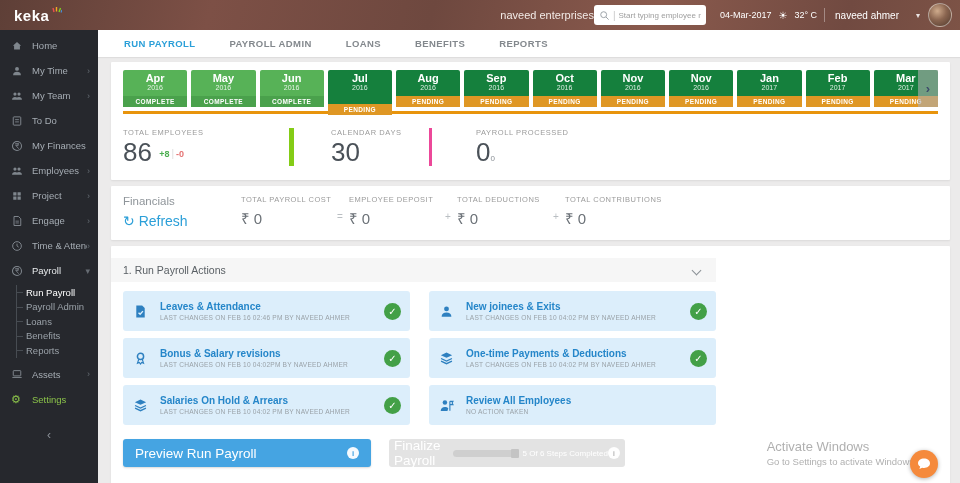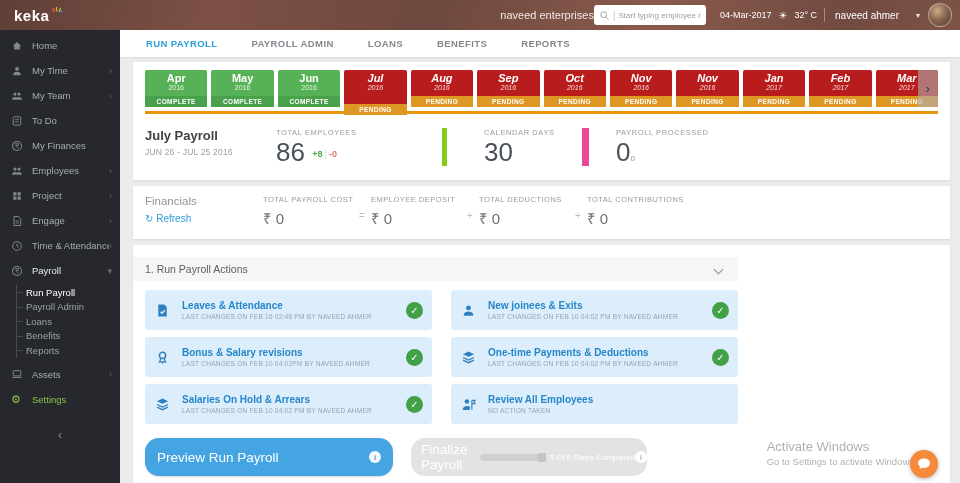--- a/index.html
+++ b/index.html
@@ -18,21 +18,21 @@
   .searchbox input::placeholder { color:#9e9e9e; }
   .tb-meta { display:flex; align-items:center; color:#fff; font-size:9px; gap:7px; margin:0 10px 0 14px; }
   .tb-sep { width:1px; height:14px; background:rgba(255,255,255,.35); }
   .tb-user { display:flex; align-items:center; color:#fff; font-size:10px; gap:17px; margin-right:8px; cursor:pointer; }
   .tb-user .chev { font-size:8px; opacity:.85; }
   .avatar { width:24px; height:24px; border-radius:50%; margin-right:8px;
     background:radial-gradient(circle at 38% 32%, #cfab8c 0%, #8a6550 45%, #4f382c 100%); border:1px solid rgba(255,255,255,.45); }
 
   
   .app { display:flex; height:453px; }
-  .sidebar { width:120px; background:#26282d; flex:none; padding-top:3px; }
+  .sidebar { width:98px; background:#26282d; flex:none; padding-top:3px; }
   .s-item { height:25px; display:flex; align-items:center; padding:0 8px 0 11px; color:#a6adb4; font-size:9.5px; cursor:pointer; }
   .s-item .sic { width:12px; height:12px; margin-right:9px; color:#7f868d; flex:none; }
   .s-item .lbl { flex:1; white-space:nowrap; overflow:hidden; }
   .s-item .arr { font-size:9px; color:#666c73; }
   .s-item.green, .s-item.green .sic-g { color:#8bc34a; }
   .submenu { margin:2px 0 2px 16px; border-left:1px solid #474c52; }
   .sub-item { position:relative; height:14.5px; display:flex; align-items:center; padding-left:9px; font-size:9.5px; color:#9aa1a8; cursor:pointer; }
   .sub-item::before { content:""; position:absolute; left:0; top:50%; width:6px; height:1px; background:#474c52; }
   .sub-item.active { color:#fff; }
   .collapse { text-align:center; color:#8a9097; font-size:12px; margin-top:16px; cursor:pointer; }
@@ -52,67 +52,67 @@
   .panel-months { padding:8px 12px 0; }
   .months { display:flex; gap:4px; position:relative; height:46px; }
   .mbar { position:absolute; left:0; right:0; top:41px; height:3px; background:#e8940c; }
   .month { flex:1; display:flex; flex-direction:column; height:37px; border-radius:2px 2px 0 0; overflow:hidden; cursor:pointer; position:relative; z-index:1; }
   .month .m-body { flex:1; text-align:center; padding-top:2px; }
   .month .m-name { color:#fff; font-weight:bold; font-size:11px; }
   .month .m-year { color:rgba(255,255,255,.85); font-size:7px; }
   .month .m-status { height:11px; text-align:center; font-size:6.5px; font-weight:bold; color:#fff; letter-spacing:.4px; line-height:11px; }
   .month.complete .m-body { background:#57b257; }
   .month.complete .m-status { background:#4aa14c; }
-  .month.pending .m-body { background:#b91c1c;font-style:italic; }
+  .month.pending .m-body { background:#15803d; }
   .month.pending .m-status { background:#df9724; }
   .month.selected { height:45px; z-index:2; }
   .m-nav { position:absolute; right:0; top:0; width:20px; height:37px; background:rgba(175,175,175,.6); z-index:3;
     display:flex; align-items:center; justify-content:center; color:#3d4a6b; font-size:13px; font-weight:bold; cursor:pointer; }
 
   
   .jp-row { display:flex; padding:12px 0 14px; }
   .jp-title { width:131px; }
   .jp-title h2 { font-size:13px; color:#3c4248; }
   .jp-title .range { font-size:8.5px; color:#9aa0a5; margin-top:4px; letter-spacing:.2px; }
   .stat .slabel { font-size:7.5px; color:#9b9b9b; letter-spacing:.6px; white-space:nowrap; }
   .stat .snum { font-size:26px; color:#4a5158; font-weight:300; line-height:1.05; margin-top:2px; }
   .stat-te { width:166px; }
   .stat-cd { width:140px; padding-left:37px; border-left:5px solid #84cc16; }
-  .stat-pp { padding-left:27px; border-left:7px solid #ec4899; }
+  .stat-pp { padding-left:44px; border-left:3px solid #ec4899; }
   .delta { font-size:9px; font-weight:bold; vertical-align:4px; }
   .delta.up { color:#4caf50; } .delta.down { color:#e57373; }
   .delta-sep { color:#ddd; font-size:10px; vertical-align:4px; margin:0 2px; }
   .sub0 { font-size:8px; color:#8b9197; }
 
   
   .panel-fin { margin-top:6px; padding:9px 12px 11px; display:flex; }
   .fin-title { width:118px; }
   .fin-title h3 { font-size:11.5px; color:#8f959a; font-weight:normal; }
-  .fin-refresh { font-size:10px; color:#2b9fd8; margin-top:6px; cursor:pointer; }
+  .fin-refresh { font-size:14px; color:#2b9fd8; margin-top:6px; cursor:pointer; }
   .fgroup { width:90px; }
   .fgroup .slabel { font-size:7.5px; color:#9b9b9b; letter-spacing:.5px; white-space:nowrap; }
   .fgroup .fval { font-size:15px; color:#6b7177; margin-top:4px; font-weight:300; }
   .fop { width:18px; text-align:center; color:#b9bec2; font-size:10px; align-self:center; padding-top:8px; }
 
   
   .panel-actions { margin-top:6px; padding:12px 0 0 0; min-height:248px; position:relative; }
   .actions-header { width:605px; background:#f6f6f6; height:24px; display:flex; align-items:center; padding:0 12px; }
   .actions-header .at { flex:1; font-size:10.5px; color:#5a6065; }
   .chev-down { width:7px; height:7px; border-right:1.5px solid #8b9196; border-bottom:1.5px solid #8b9196; transform:rotate(45deg); margin-right:4px; cursor:pointer; }
   .cards { display:grid; grid-template-columns:287px 287px; gap:7px 19px; padding:9px 0 0 12px; }
   .acard { background:#dceefb; border-radius:3px; display:flex; align-items:center; padding:0 9px 0 10px; height:40px; cursor:pointer; }
   .acard .cic { width:15px; height:15px; color:#2e80c0; margin-right:12px; flex:none; }
   .acard .ct { flex:1; min-width:0; }
   .acard .ct .t1 { color:#2586c9; font-size:10px; font-weight:bold; }
   .acard .ct .t2 { color:#9aa2a8; font-size:6.6px; letter-spacing:.2px; margin-top:2px; white-space:nowrap; }
   .checkc { width:17px; height:17px; border-radius:50%; background:#43a047; color:#fff; font-size:10px;
     display:flex; align-items:center; justify-content:center; flex:none; }
 
   .btn-row { display:flex; gap:18px; padding:14px 0 0 12px; }
-  .btn { height:38px; border-radius:14px; display:flex; align-items:center; font-size:13.5px; cursor:pointer; }
+  .btn { height:28px; border-radius:3px; display:flex; align-items:center; font-size:13.5px; cursor:pointer;justify-content:center; }
   .btn-preview { width:248px; background:#45a4e2; color:#fff; padding:0 12px; box-shadow:0 1px 2px rgba(0,0,0,.15); }
   .btn-preview .bl { flex:1; }
   .btn-finalize { width:236px; background:#e3e3e3; color:#fff; padding:0 10px; }
   .infoc { width:12px; height:12px; border-radius:50%; background:rgba(255,255,255,.95); font-size:8px; font-weight:bold;
     display:flex; align-items:center; justify-content:center; flex:none; }
   .btn-preview .infoc { color:#45a4e2; }
   .btn-finalize .infoc { color:#bdbdbd; }
   .progress { width:64px; height:7px; background:#cfcfcf; border-radius:4px; position:relative; margin:0 6px 0 4px; flex:none; }
   .progress .thumb { position:absolute; right:-2px; top:-1px; width:8px; height:9px; background:#c4c4c4; border-radius:1px; }
   .steps { font-size:8px; color:#fff; flex:1; white-space:nowrap; }
@@ -417,24 +417,20 @@
                 <div class="m-year">2017</div>
               </div>
               <div class="m-status">PENDING</div>
             </div>
           <div class="m-nav">
               <span>›</span>
             </div>
         </div>
 
         <div class="jp-row">
-          <div class="jp-title">
-            <h2>July Payroll</h2>
-            <div class="range">JUN 26 - JUL 25 2016</div>
-          </div>
           <div class="stat stat-te">
             <div class="slabel">TOTAL EMPLOYEES</div>
             <div class="snum"><span>86</span>
               <span class="delta up">+8</span><span class="delta-sep">|</span><span class="delta down">-0</span>
             </div>
           </div>
           <div class="stat stat-cd">
             <div class="slabel">CALENDAR DAYS</div>
             <div class="snum">30</div>
           </div>

